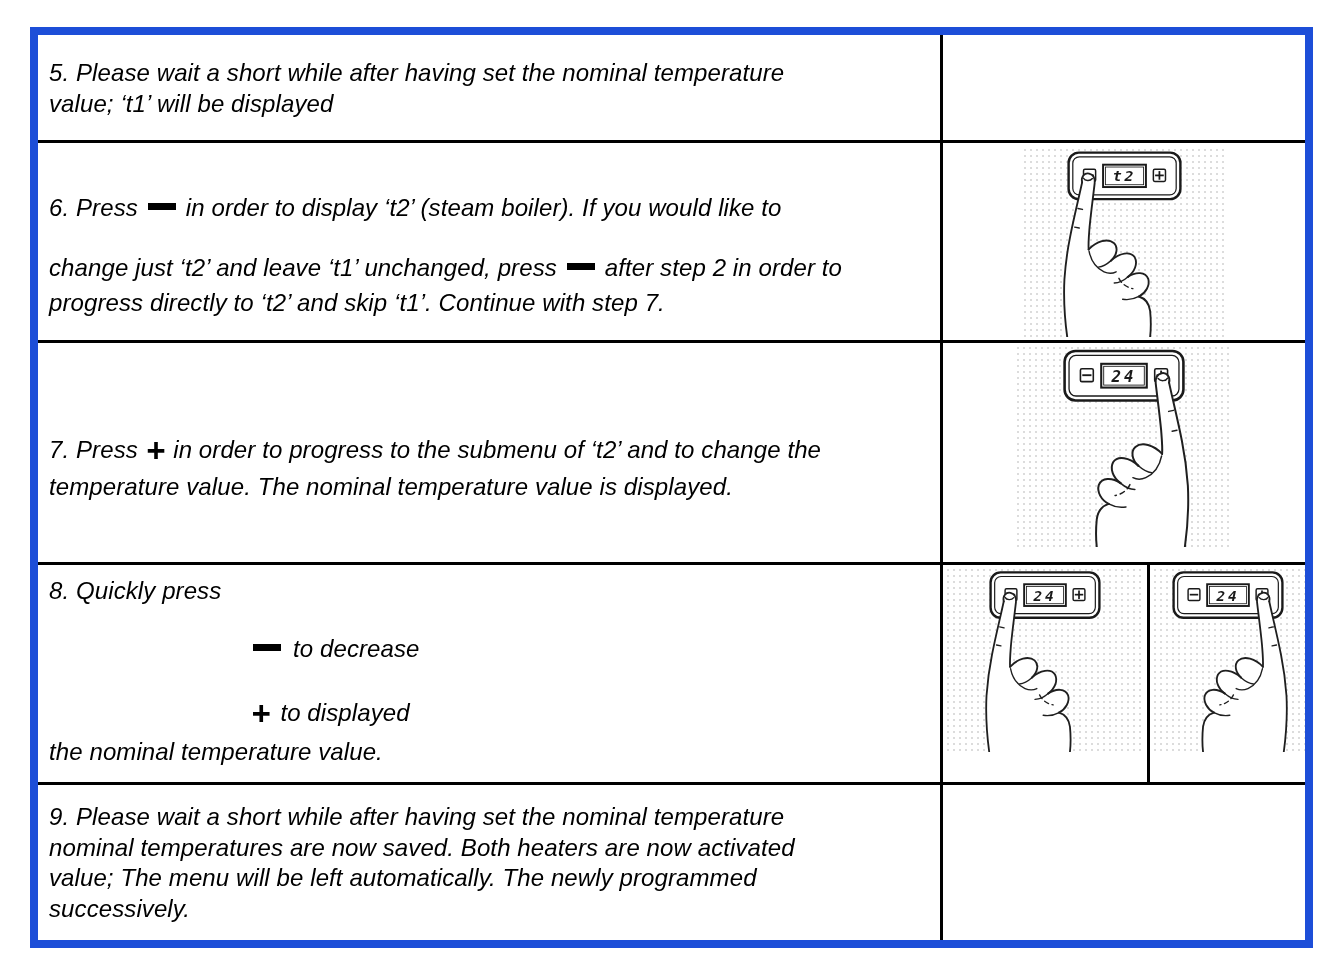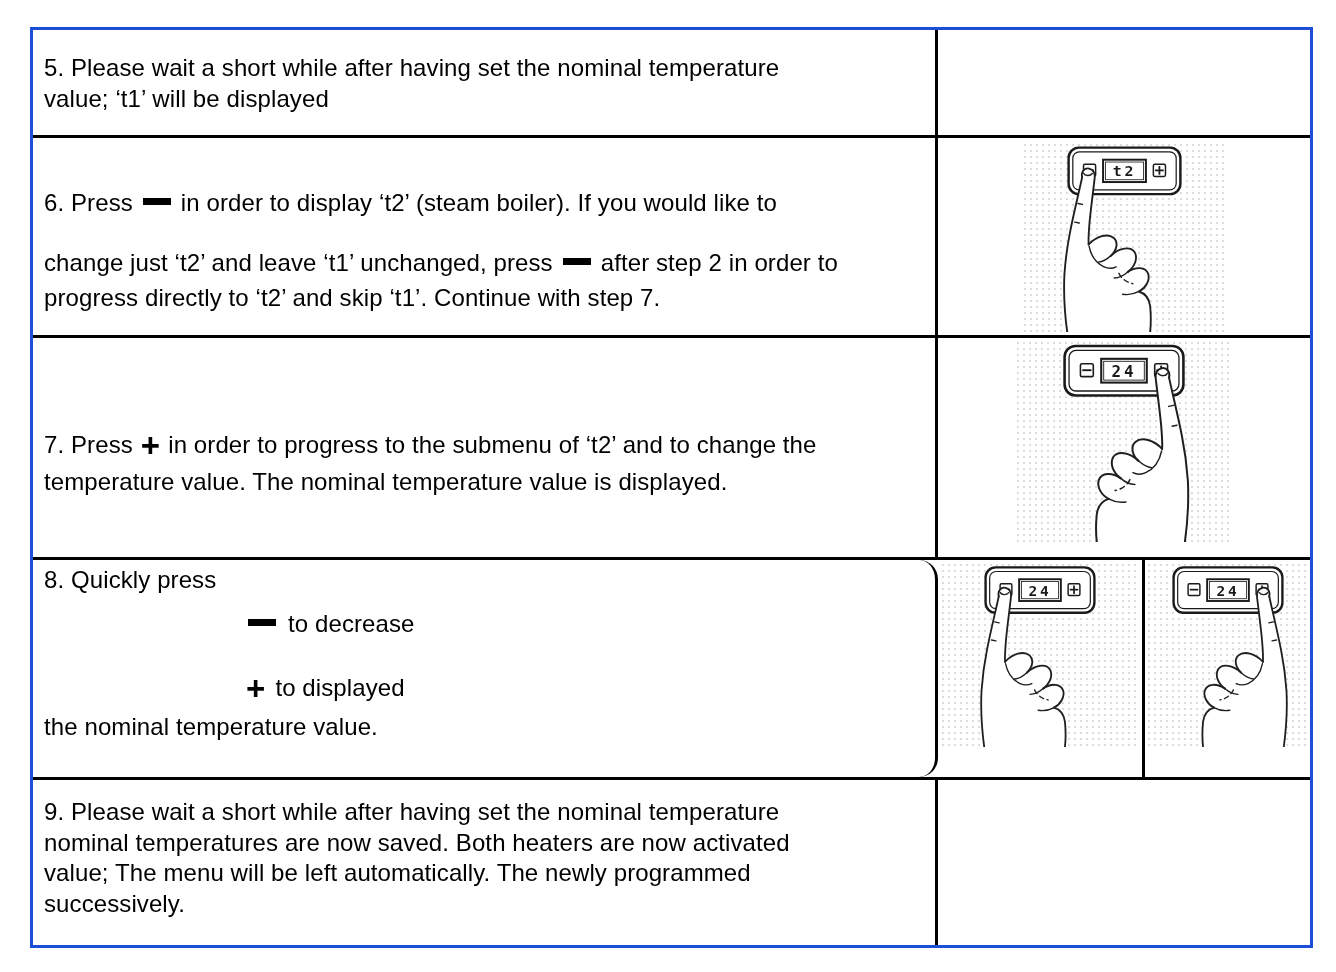--- a/index.html
+++ b/index.html
@@ -3,45 +3,45 @@
 <meta charset="utf-8">
 <style>
   html,body{margin:0;padding:0;}
   body{
     width:1336px;height:972px;background:#ffffff;position:relative;
     font-family:"Liberation Sans","DejaVu Sans",sans-serif;color:#000;
     overflow:hidden;
   }
   .doc-table{
     position:absolute;left:30px;top:27px;width:1283px;height:921px;
-    border:3px solid #1d4ed8;box-sizing:border-box;
-    display:flex;flex-direction:column;background:#fff;
+    border:8px solid #1d4ed8;box-sizing:border-box;
+    display:flex;flex-direction:column;background:#fff;font-style:italic;
   }
   .row{display:flex;box-sizing:border-box;border-top:3px solid #000;min-height:0;}
   .row:first-child{border-top:none;}
   .row-1{height:105px;}
   .row-2{height:200px;}
   .row-3{height:222px;}
   .row-4{height:220px;}
   .row-5{flex:1;gap:10px;}
   .cell-text{
     width:905px;border-right:3px solid #000;box-sizing:border-box;
     padding-left:11px;padding-right:14px;
     font-size:24px;line-height:31px;letter-spacing:0.1px;
   }
   .row-1 .cell-text{display:flex;flex-direction:column;justify-content:center;}
   .row-2 .cell-text{padding-top:49px;}
   .row-3 .cell-text{padding-top:88px;line-height:37px;}
-  .row-4 .cell-text{padding-top:4px;border-radius:19px;}
+  .row-4 .cell-text{padding-top:10px;}
   .row-5 .cell-text{padding-top:17px;line-height:30.5px;}
   .line{white-space:nowrap;}
   .s6-l1{margin-bottom:27px;}
   .s6-p2{line-height:35px;}
   .s8-sym-line{white-space:nowrap;margin-left:202px;}
-  .s8-line2{margin-top:13px;}
+  .s8-line2{margin-top:27px;}
   .s8-line3{margin-top:33px;}
   .s8-line4{margin-top:8px;}
   .cell-fig{flex:1;display:flex;justify-content:center;align-items:flex-start;overflow:hidden;}
   .cell-fig-split{flex:1;display:flex;min-width:0;}
   .subcell{box-sizing:border-box;display:flex;justify-content:center;align-items:flex-start;overflow:hidden;}
   .subcell-left{width:207px;border-right:3px solid #000;}
   .subcell-right{flex:1;}
   .fig{
     background-image:radial-gradient(circle,#dcdcdc 0.9px,rgba(0,0,0,0) 1.1px);
     background-size:6px 6px;

